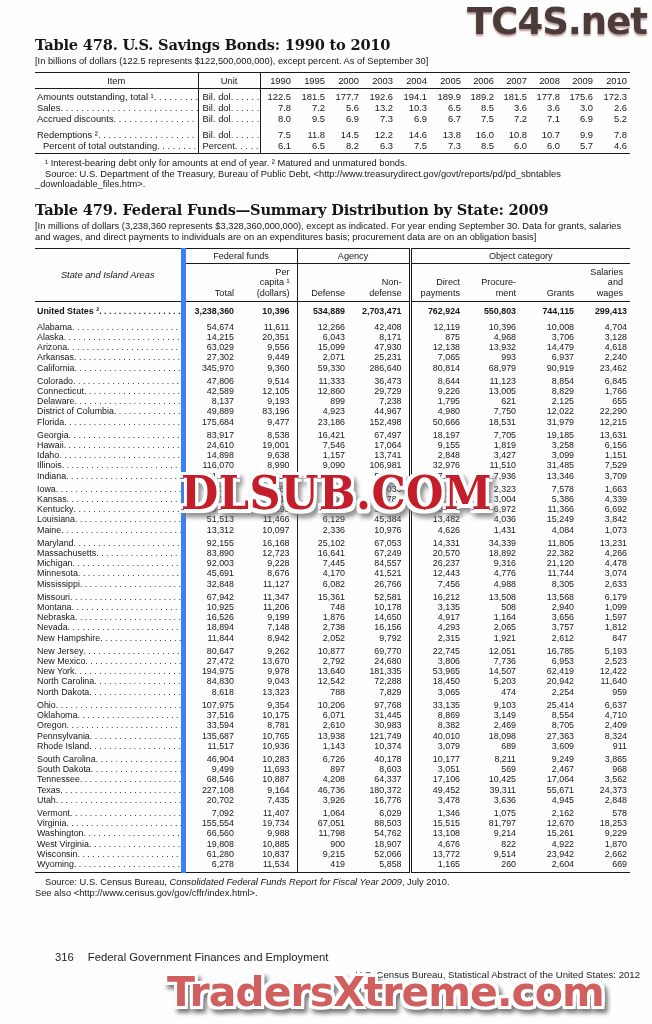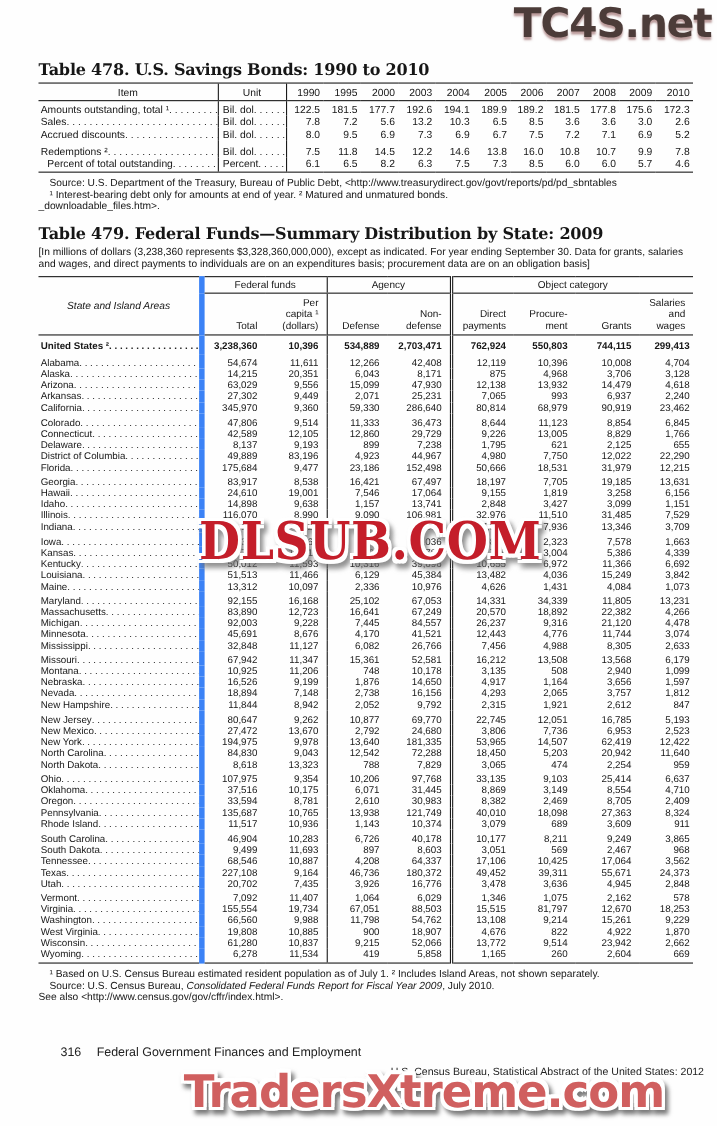--- a/index.html
+++ b/index.html
@@ -1,18 +1,18 @@
 <!DOCTYPE html>
 <html><head>
 <meta charset="utf-8">
 <style>
   html,body{margin:0;padding:0;}
   .page{position:relative;width:652px;height:1024px;background:#fefefe;overflow:hidden;
         font-family:"Liberation Sans",sans-serif;color:#161616;}
-  .content{padding:55px 22px 0 35px;}
+  .content{padding:36px 22px 0 35px;}
 
   
   .tbl-title{font-family:"DejaVu Serif",serif;font-weight:bold;font-size:14.6px;line-height:17px;margin:0 0 3px 0;letter-spacing:-0.2px;}
   .tbl-note{font-size:9.3px;line-height:11px;margin:0 0 5px 0;}
   .footnotes{font-size:9.3px;line-height:10.6px;margin-top:4px;}
   .footnotes .ind{text-indent:10px;}
 
   
   table{border-collapse:collapse;table-layout:fixed;width:595px;}
   td,th{padding:0;font-weight:normal;vertical-align:bottom;}
@@ -78,20 +78,21 @@
             text-shadow:-3px -3px 0 #fff,3px -3px 0 #fff,-3px 3px 0 #fff,3px 3px 0 #fff,-3px 0 0 #fff,3px 0 0 #fff,0 -3px 0 #fff,0 3px 0 #fff;
             filter:drop-shadow(3px 4px 2px rgba(90,90,90,0.8));}
 </style>
 </head>
 <body>
 
 <div class="page">
   <div class="content">
 
     <h1 class="tbl-title">Table 478. U.S. Savings Bonds: 1990 to 2010</h1>
+    <div class="tbl-note">[In billions of dollars (122.5 represents $122,500,000,000), except percent. As of September 30]</div>
 
     <table id="t478">
       <colgroup>
         <col style="width:163px">
           <col style="width:62px">
         <col style="width:34px">
           <col style="width:34px">
           <col style="width:34px">
           <col style="width:34px">
         <col style="width:34px">
@@ -242,22 +243,22 @@
             <td class="num">8.5</td>
             <td class="num">6.0</td>
             <td class="num">6.0</td>
             <td class="num">5.7</td>
             <td class="num">4.6</td>
           </tr>
         </tbody>
     </table>
 
     <div class="footnotes">
+      <div class="ind">¹ Interest-bearing debt only for amounts at end of year. ² Matured and unmatured bonds.</div>
       <div class="ind src-line">Source: U.S. Department of the Treasury, Bureau of Public Debt, &lt;http://www.treasurydirect.gov/govt/reports/pd/pd_sbntables</div>
-      <div class="ind">¹ Interest-bearing debt only for amounts at end of year. ² Matured and unmatured bonds.</div>
       <div>_downloadable_files.htm&gt;.</div>
     </div>
 
     <h1 class="tbl-title" style="margin-top:11px;">Table 479. Federal Funds—Summary Distribution by State: 2009</h1>
     <div class="tbl-note">[In millions of dollars (3,238,360 represents $3,328,360,000,000), except as indicated. For year ending September 30. Data for grants, salaries and wages, and direct payments to individuals are on an expenditures basis; procurement data are on an obligation basis]</div>
 
     <table id="t479">
       <colgroup>
         <col style="width:148px">
           <col style="width:58px">
@@ -1124,21 +1125,20 @@
             <td class="num c4">5,858</td>
             <td class="num c5">1,165</td>
             <td class="num c6">260</td>
             <td class="num c7">2,604</td>
             <td class="num c8">669</td>
           </tr>
         </tbody>
     </table>
 
     <div class="footnotes">
-      <div class="ind">¹ Based on U.S. Census Bureau estimated resident population as of July 1. ² Includes Island Areas, not shown separately.</div>
       <div class="ind"><span>Source: U.S. Census Bureau, </span><span class="it">Consolidated Federal Funds Report for Fiscal Year 2009</span><span>, July 2010.</span></div>
       <div>See also &lt;http://www.census.gov/gov/cffr/index.html&gt;.</div>
     </div>
   </div>
 
   <div class="footer-line">
     <span class="pgnum">316</span><span>Federal Government Finances and Employment</span>
   </div>
   <div class="footer-src">U.S. Census Bureau, Statistical Abstract of the United States: 2012</div>
 

